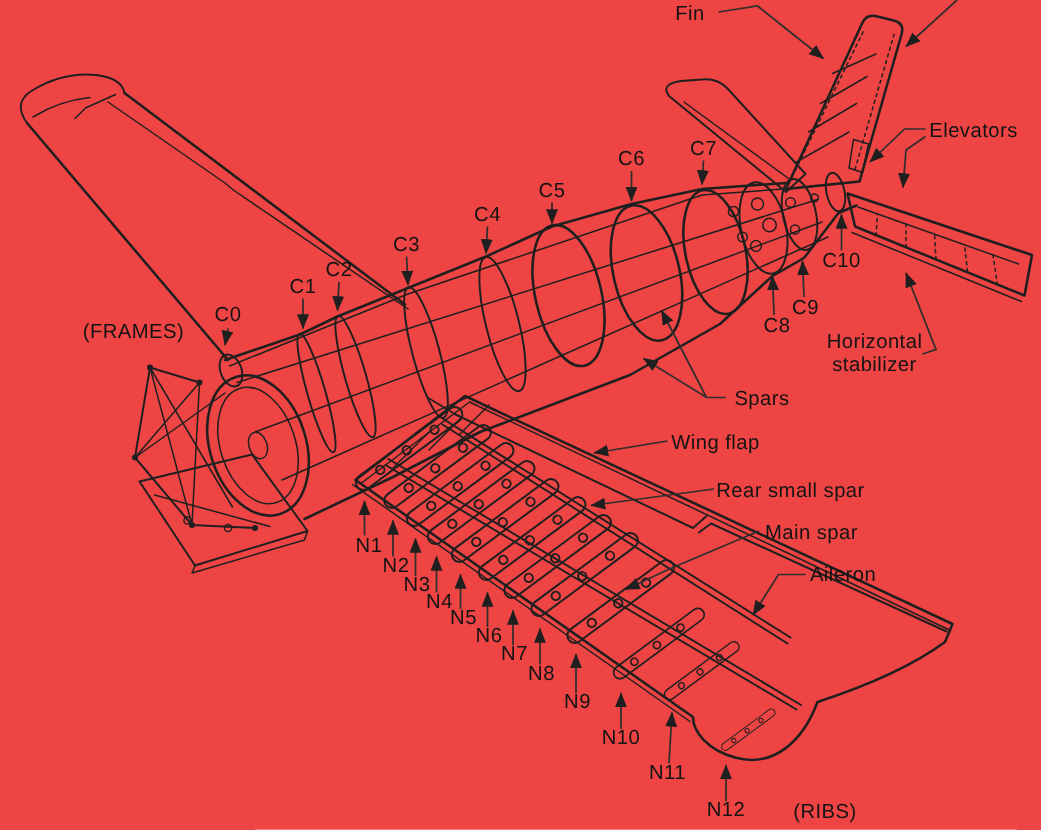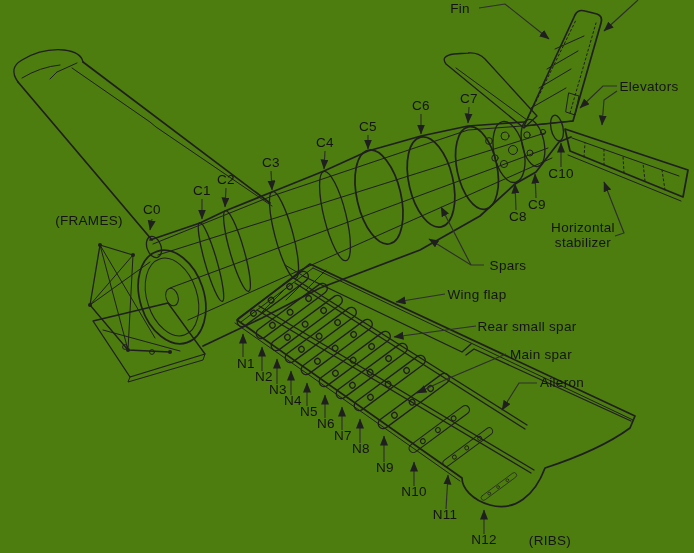--- a/index.html
+++ b/index.html
@@ -1,19 +1,19 @@
 <!DOCTYPE html>
 <html><head>
 <meta charset="utf-8">
 <style>
   html,body{margin:0;padding:0;}
   body{background:#e9e9e9;font-family:"Liberation Sans",sans-serif;}
   .stage{
     position:relative;width:694px;height:553px;margin:0 auto;
-    background:#4d7c0f;overflow:hidden;
+    background:#ef4444;overflow:hidden;
   }
   svg{display:block;}
   .art *{fill:none;stroke:#1f1f1f;stroke-width:1.3;stroke-linecap:round;stroke-linejoin:round;}
   .art .thin{stroke-width:1;}
   .art .thick{stroke-width:1.7;}
   .art .dot{stroke-width:1;stroke-dasharray:2 2.6;}
   .art .joint{fill:#1f1f1f;stroke:none;}
   .leaders *{fill:none;stroke:#2e2e2e;stroke-width:1.15;}
   .lbl{
     font-family:"Liberation Sans",sans-serif;

